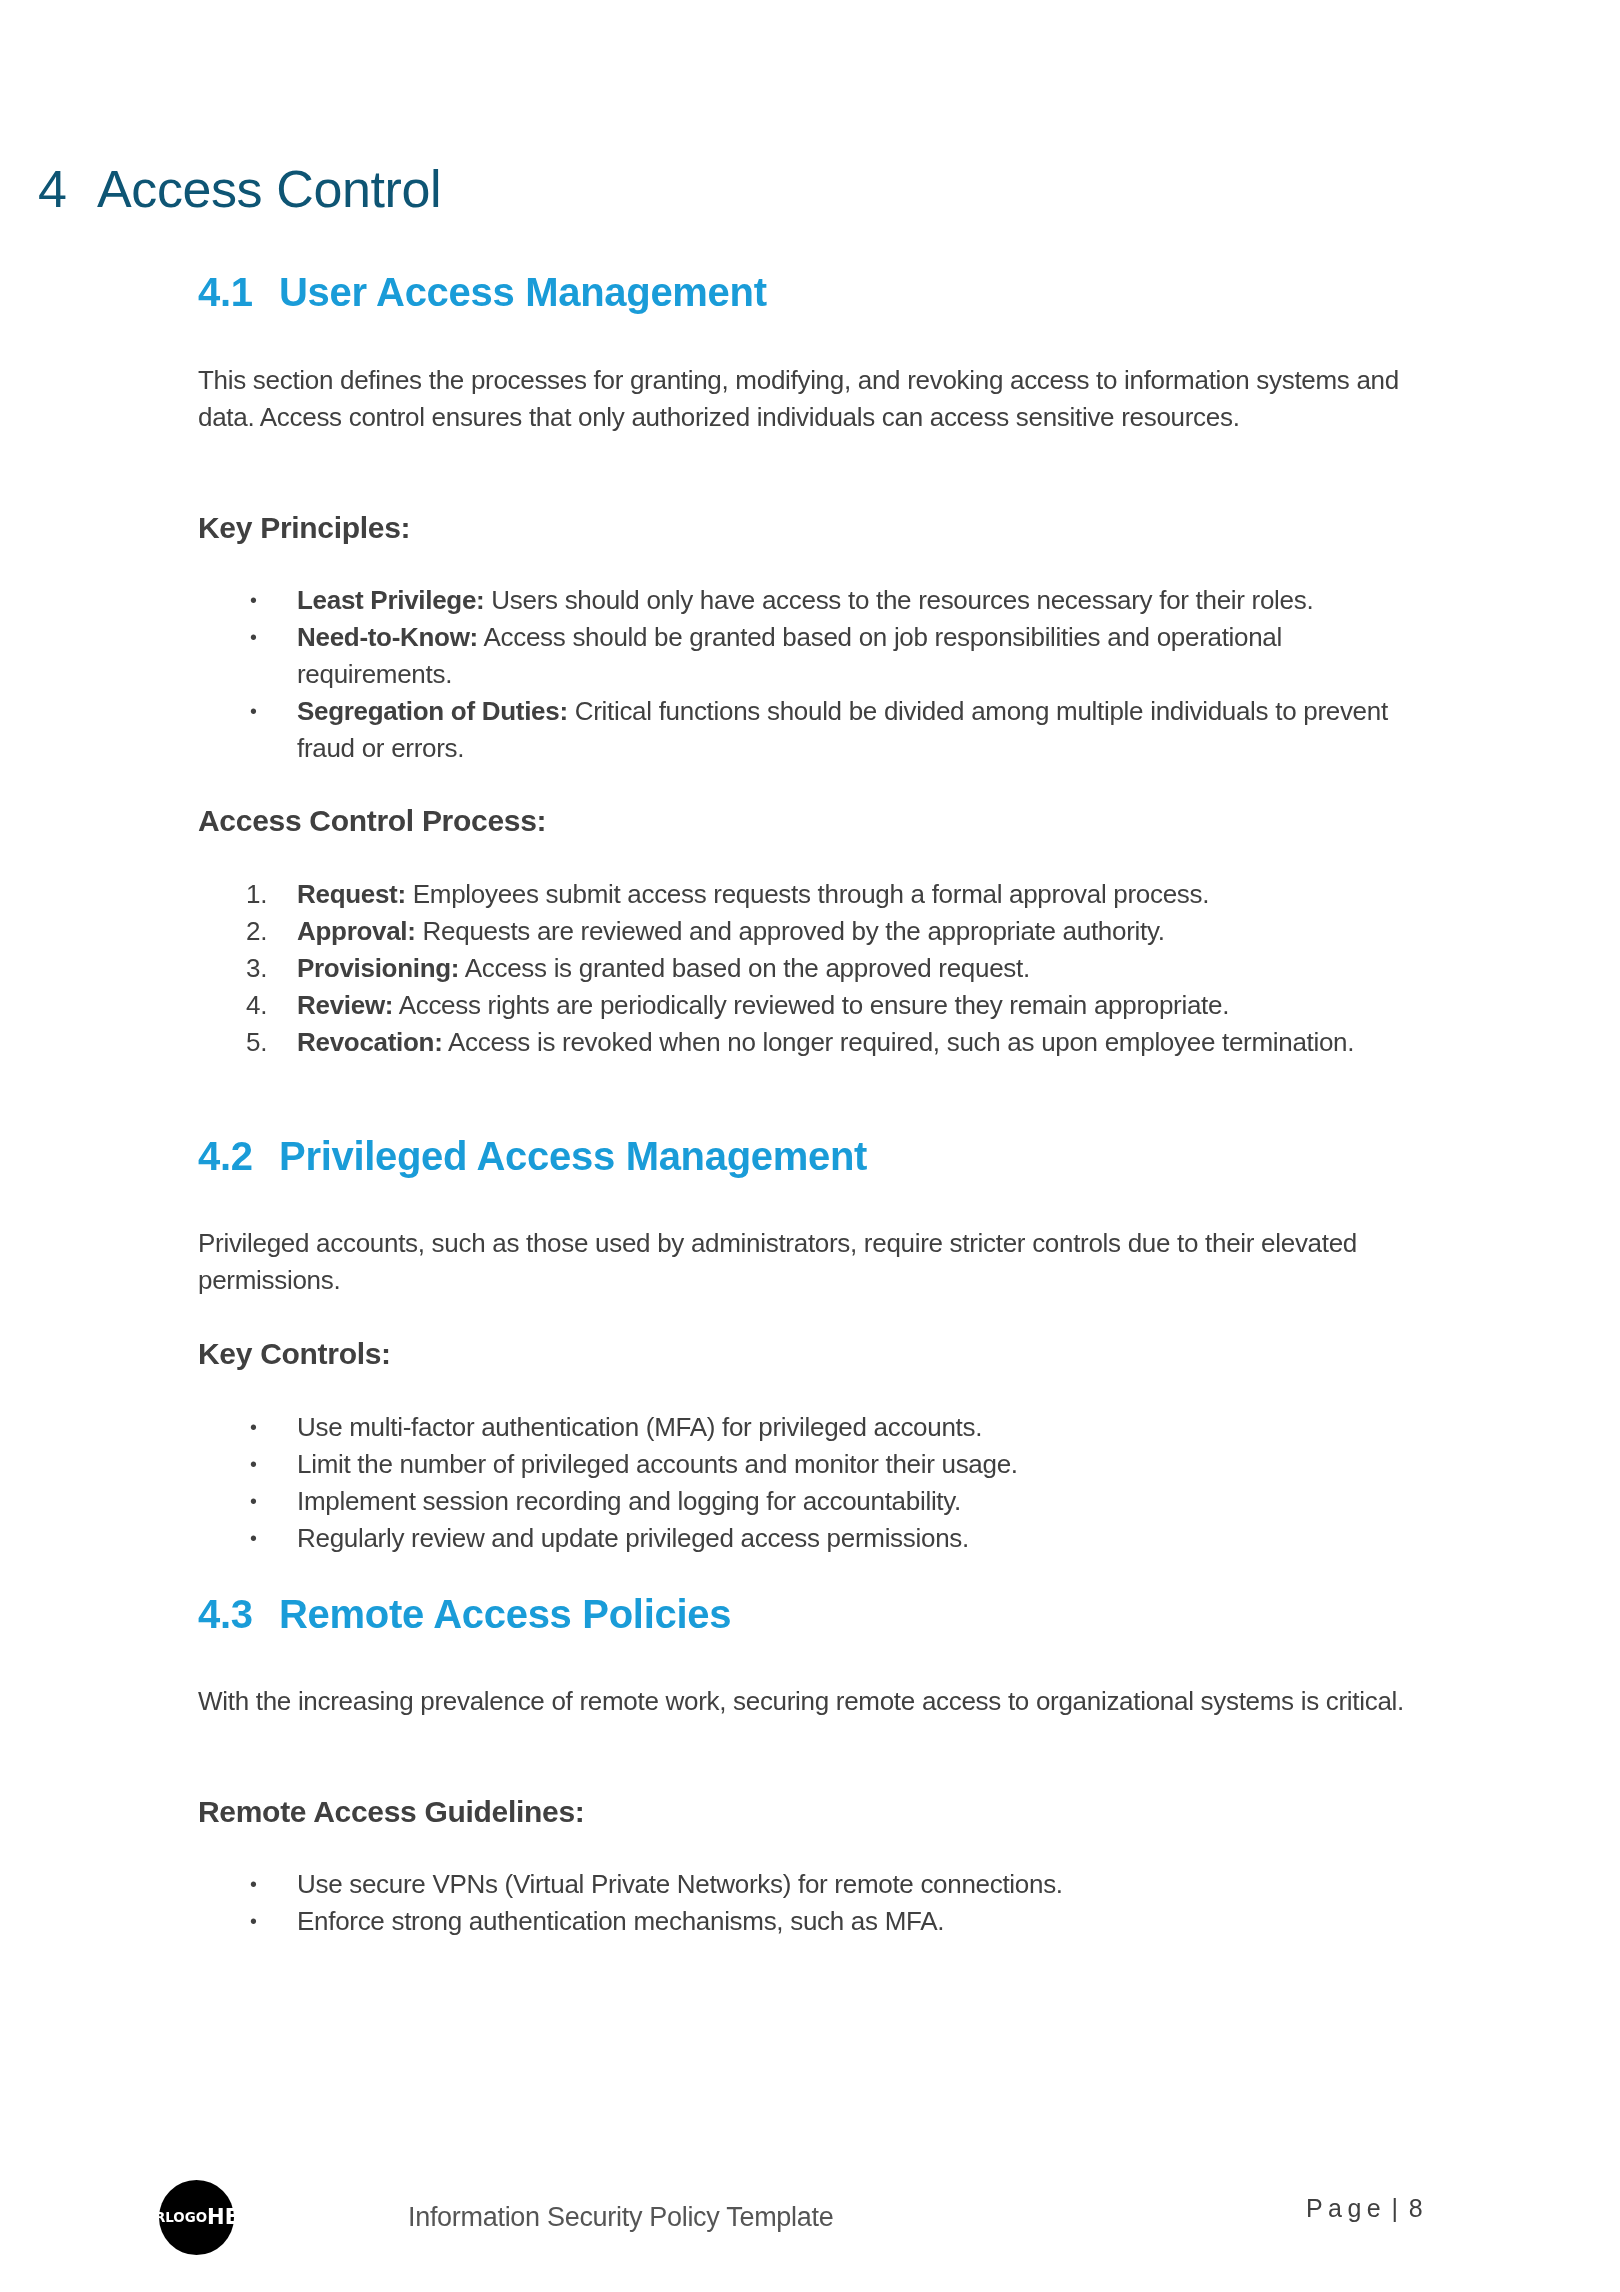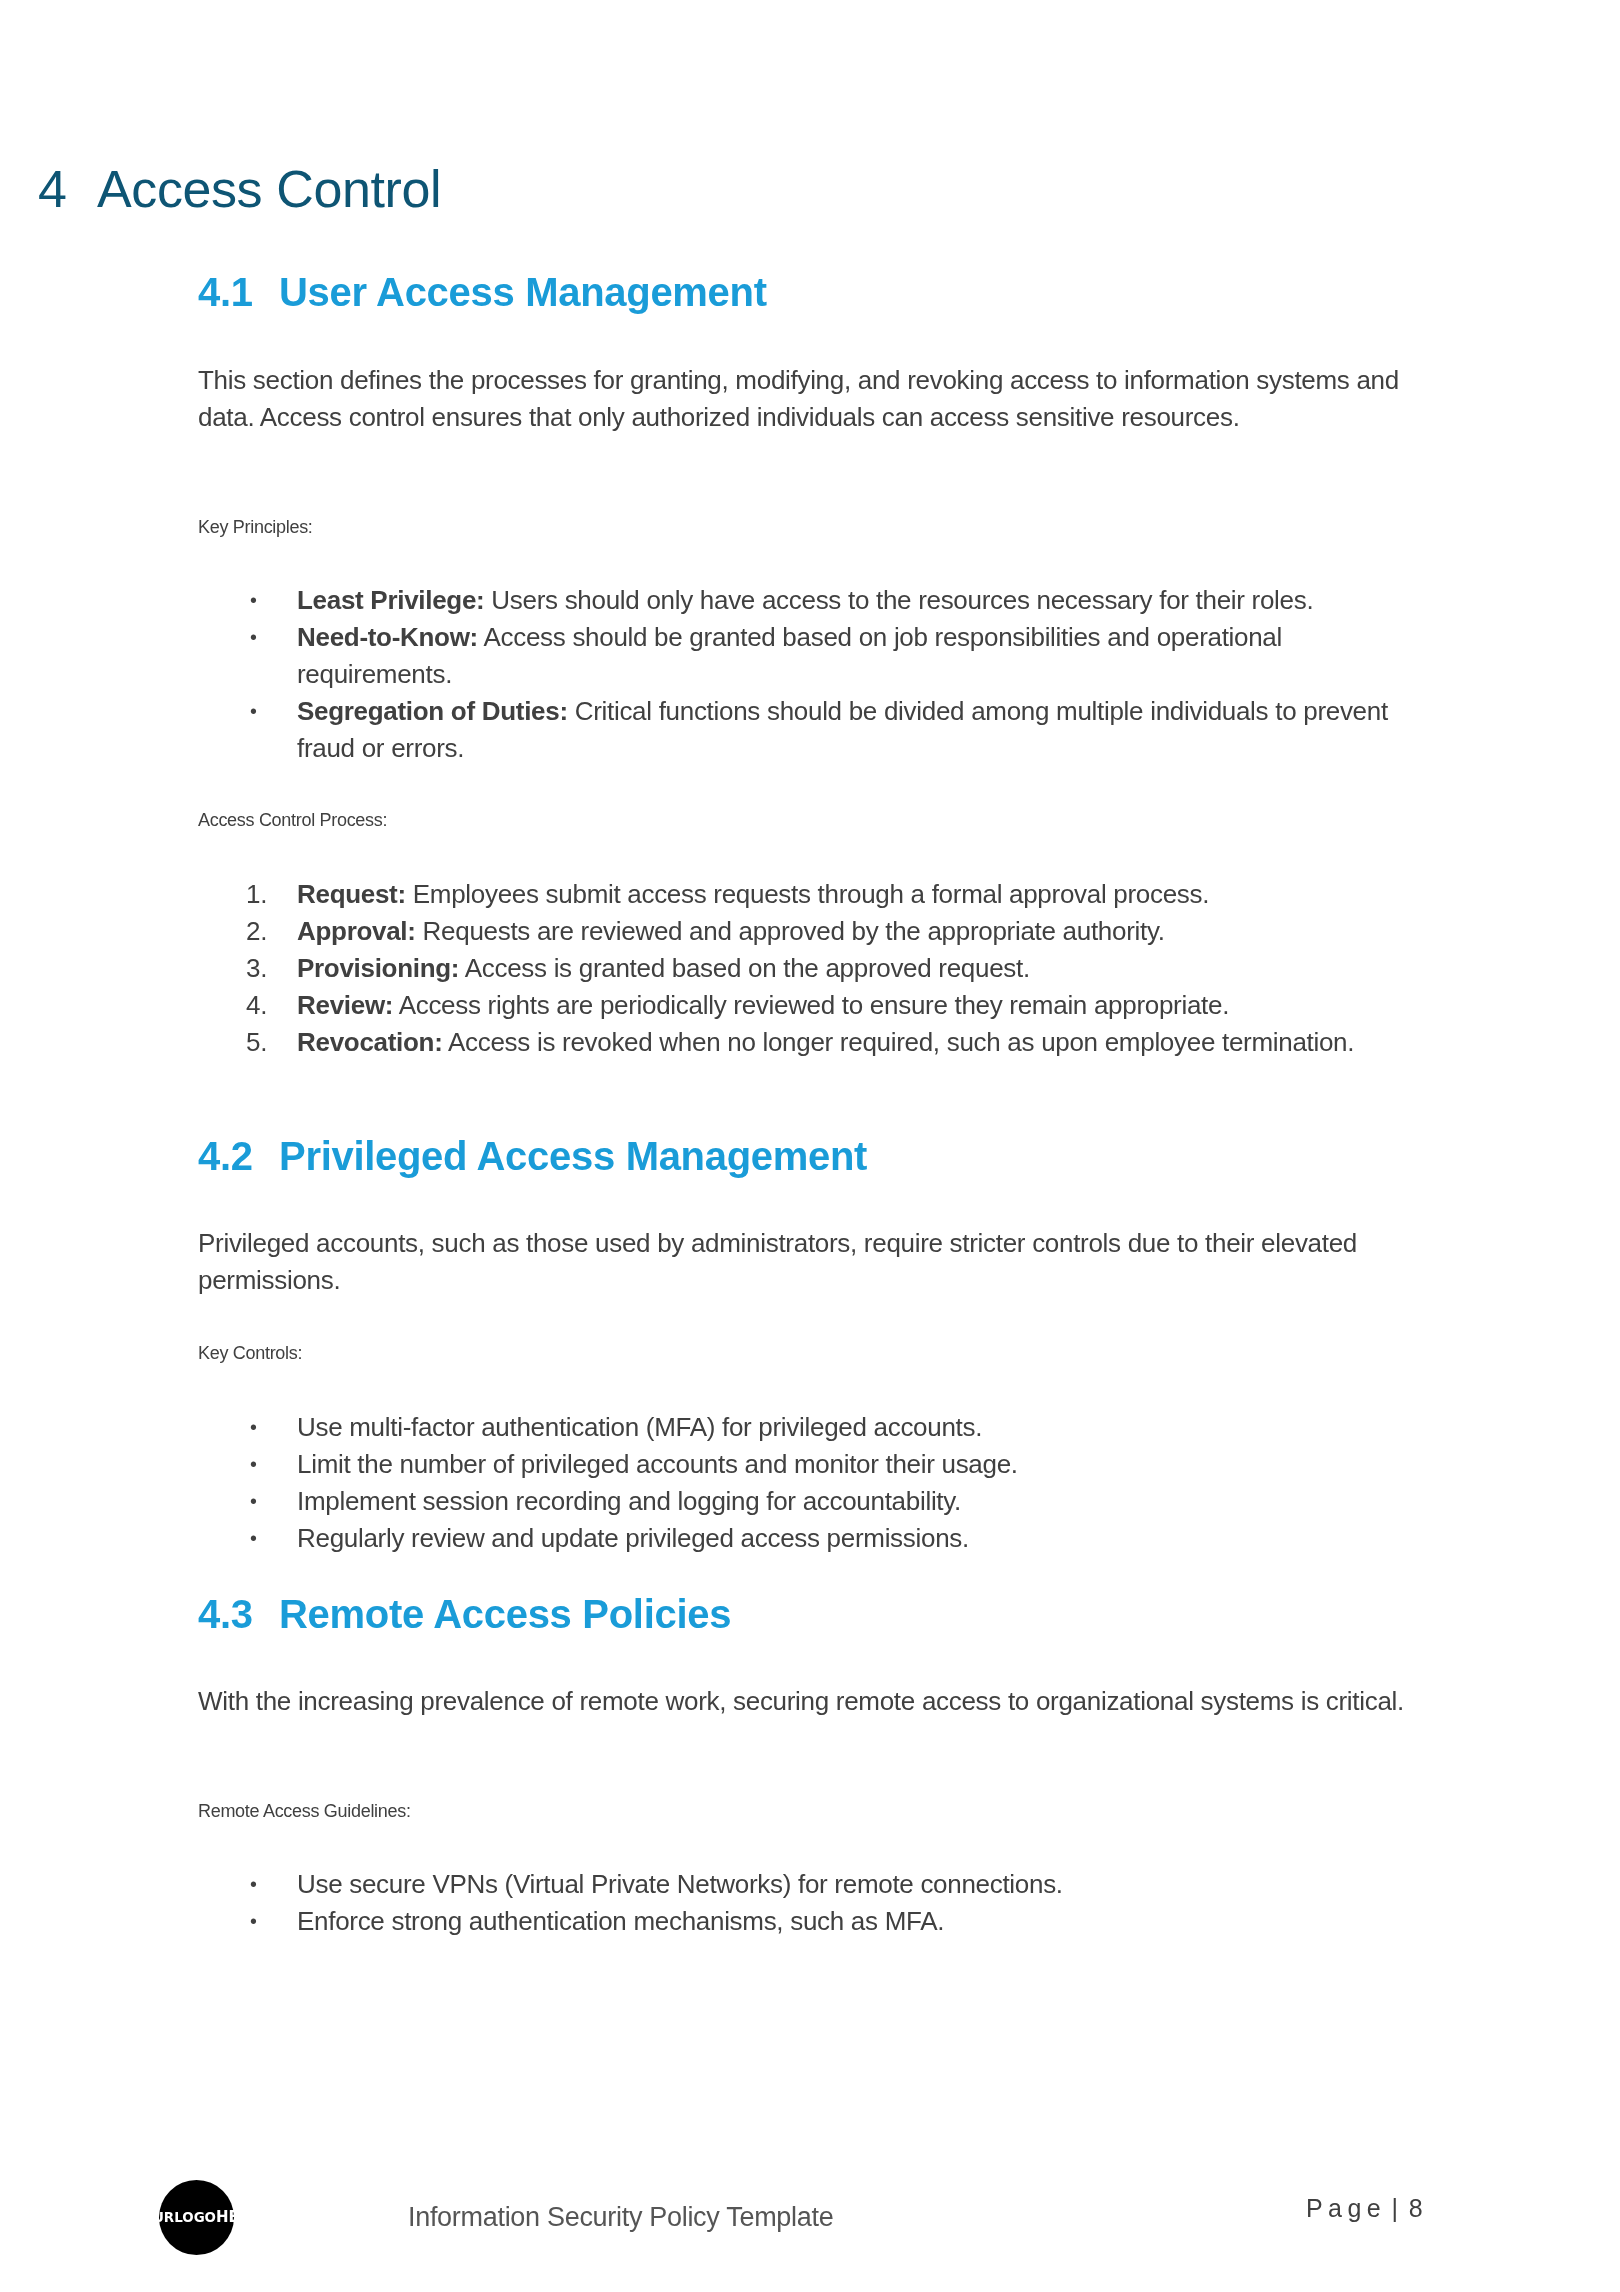--- a/index.html
+++ b/index.html
@@ -22,42 +22,42 @@
       font-size: 40px; font-weight: bold; color: #1a9cd8; letter-spacing: -0.3px;
       white-space: nowrap;
     }
     .h2 .num { display: inline-block; width: 81px; }
     .p {
       position: absolute; left: 0; margin: 0; width: 1245px;
       font-size: 26px; line-height: 37px; color: #404040; letter-spacing: -0.3px;
     }
     .label {
       position: absolute; left: 0; margin: 0;
-      font-size: 18px; line-height: 37px; font-weight: normal; color: #404040; letter-spacing: -0.3px;
+      font-size: 30px; line-height: 37px; font-weight: bold; color: #404040; letter-spacing: -0.3px;
     }
     .list { position: absolute; left: 0; margin: 0; padding: 0; list-style: none; width: 1245px; }
     .list li {
       position: relative; padding-left: 99px;
       font-size: 26px; line-height: 37px; color: #404040; letter-spacing: -0.3px;
     }
     .list li .marker {
       position: absolute; left: 50px; top: 0; width: 36px; text-align: left;
     }
     .list.bullets li .marker { left: 52px; font-size: 19.7px; }
     .list.numbers li .marker { left: 48px; }
     .list li b { font-weight: bold; }
 
     .footer-logo {
       position: absolute; left: 159px; top: 2180px; width: 75px; height: 75px;
       border-radius: 50%; background: #000; color: #fff;
       display: flex; flex-direction: row; align-items: center; justify-content: center;
       font-family: "DejaVu Sans", sans-serif; font-weight: bold; line-height: 1.0;
     }
     .footer-logo span { display: block; font-size: 13.4px; letter-spacing: 0px; }
-    .footer-logo span.big { font-size: 15px; }
+    .footer-logo span.big { font-size: 21px; }
     .footer-title {
       position: absolute; left: 398px; top: 2192px; margin: 10px;
       font-size: 27px; color: #555555; letter-spacing: -0.3px; white-space: nowrap;
     }
     .footer-page {
       position: absolute; left: 1306px; top: 2194px; margin: 0;
       font-size: 25px; color: #404040; letter-spacing: 5.4px; white-space: nowrap;
     }
     .footer-page .sep { display: inline-block; margin: 0 5.4px; }
   </style>

